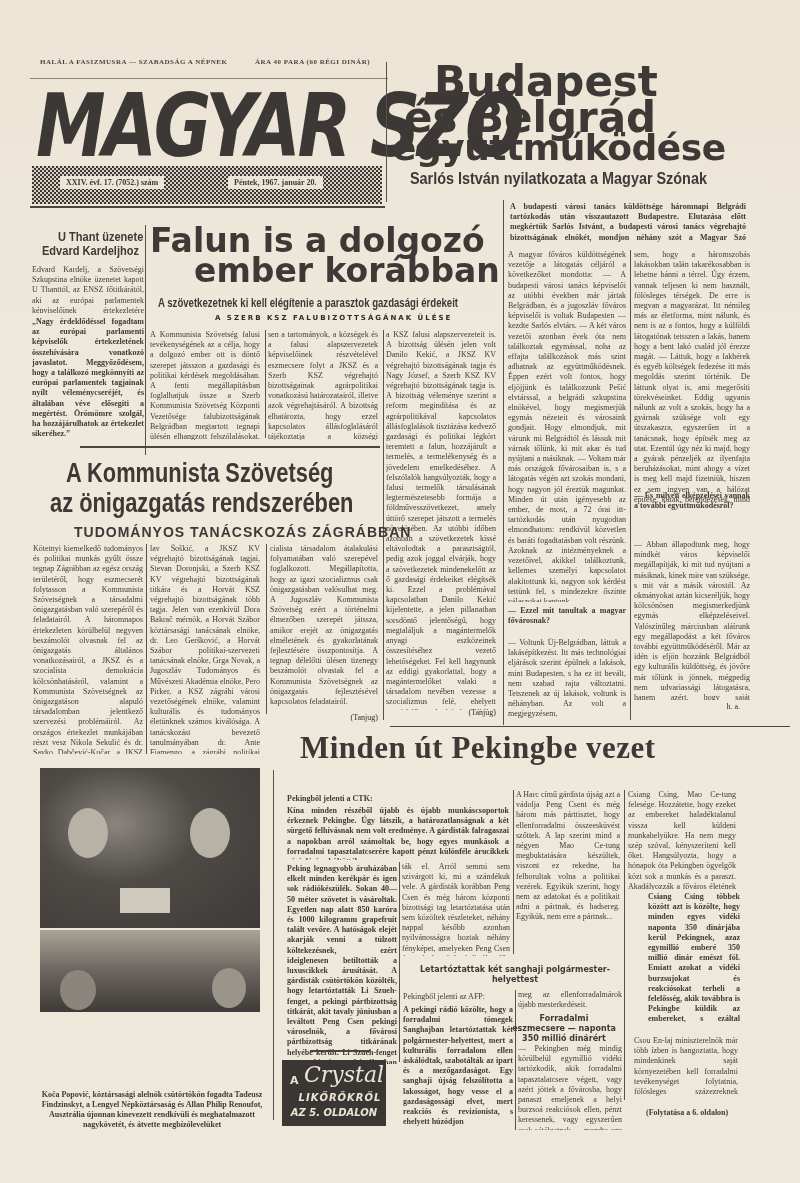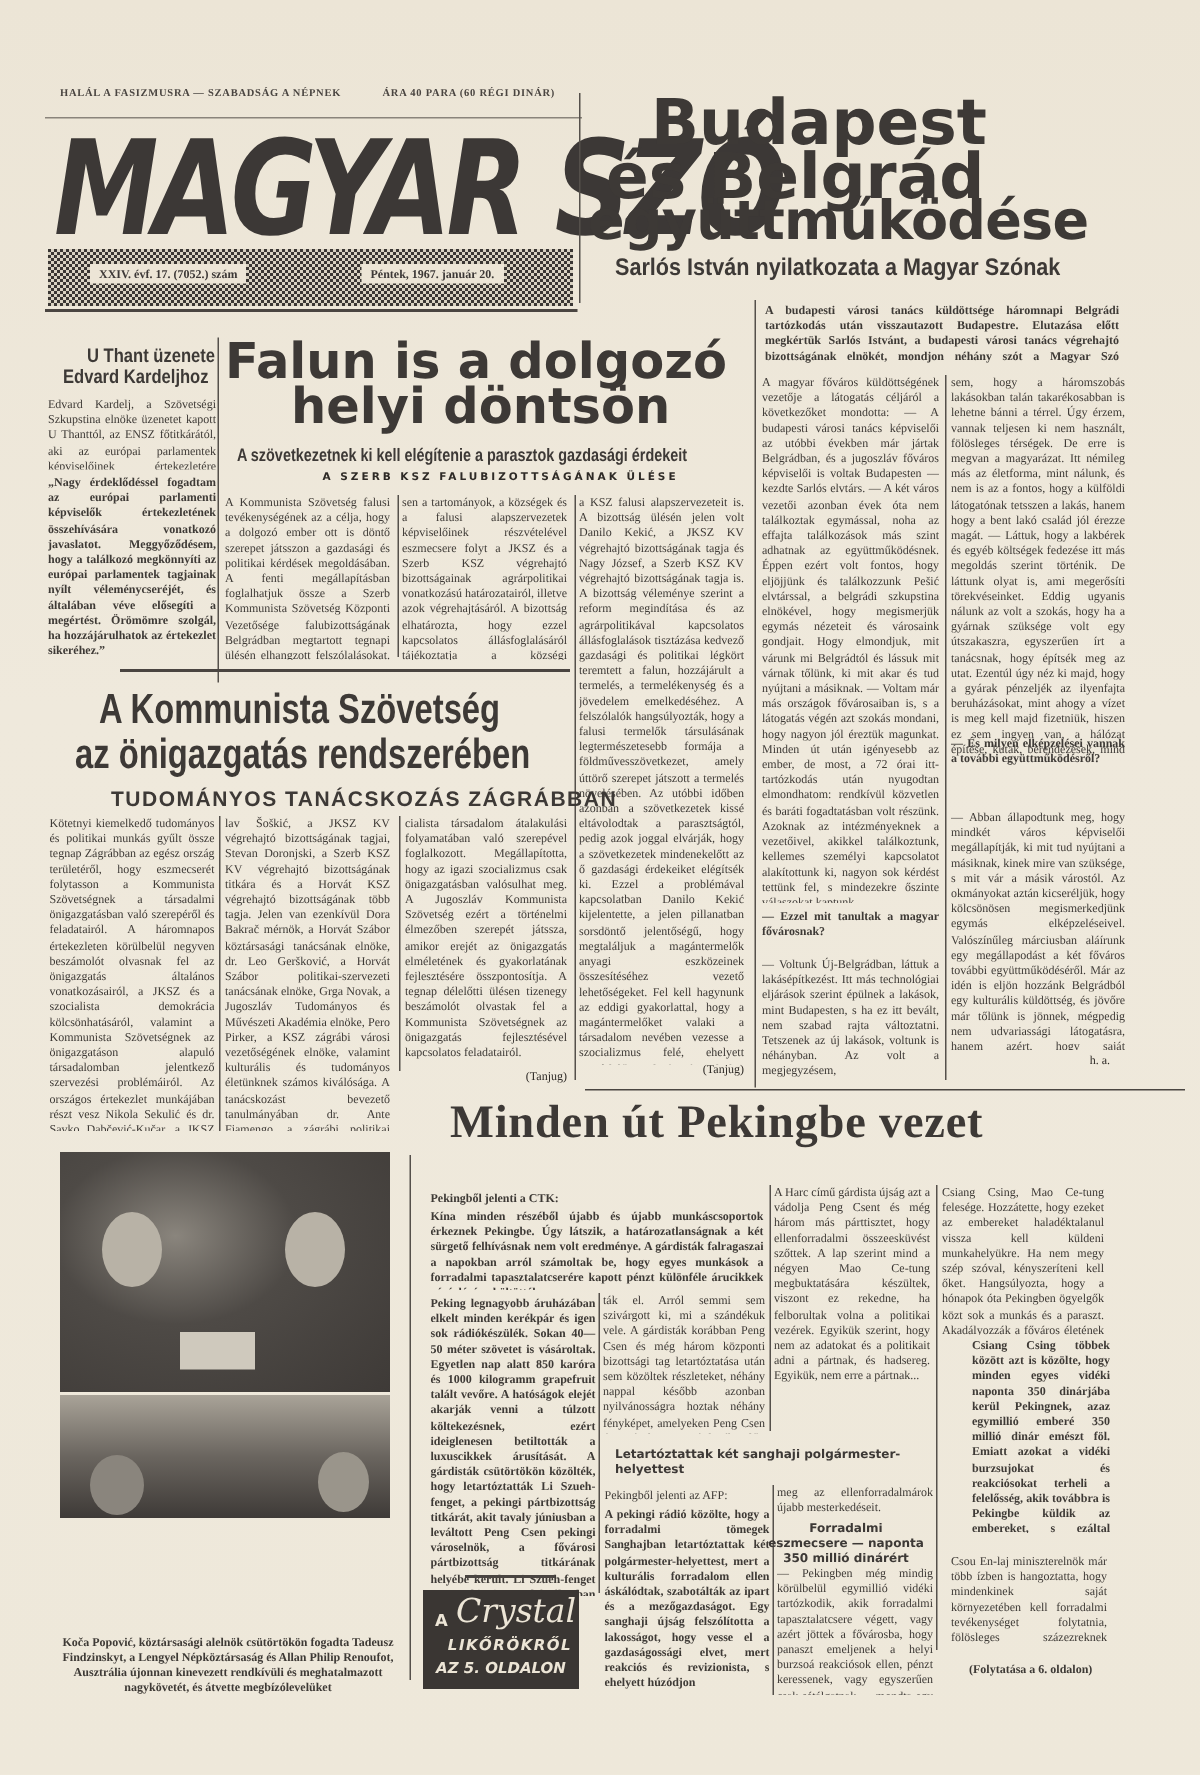--- a/index.html
+++ b/index.html
@@ -45,38 +45,38 @@
 <body>
 
 <div class="paper">
 
   <div class="abs slogan" style="left:40px; top:58px;">HALÁL A FASIZMUSRA — SZABADSÁG A NÉPNEK</div>
   <div class="abs slogan" style="left:255px; top:58px;">ÁRA 40 PARA (60 RÉGI DINÁR)</div>
   <div class="abs" style="left:30px; top:78px; width:358px; height:1px; background:#8a847b;"></div>
   <div class="abs masthead-title" style="left:36px; top:82px;">MAGYAR SZÓ</div>
   <div class="abs checker" style="left:32px; top:166px; width:350px; height:38px;"></div>
   <div class="abs issue-box" style="left:60px; top:176px;">XXIV. évf. 17. (7052.) szám</div>
-  <div class="abs issue-box" style="left:228px; top:176px;margin-left:13px;">Péntek, 1967. január 20.</div>
+  <div class="abs issue-box" style="left:228px; top:176px;">Péntek, 1967. január 20.</div>
   <div class="vrule" style="left:386px; top:62px; height:140px;"></div>
 
   <div class="abs big-sans" style="left:434px; top:62px; font-size:42px; line-height:40px;">Budapest</div>
   <div class="abs big-sans" style="left:404px; top:98px; font-size:42px; line-height:40px;">és Belgrád</div>
   <div class="abs big-sans" style="left:392px; top:130px; font-size:36px; line-height:36px; letter-spacing:-0.5px;">együttműködése</div>
   <div class="abs cond" style="left:410px; top:170px; font-size:16px; transform:scaleX(0.9);">Sarlós István nyilatkozata a Magyar Szónak</div>
 
   <div class="hrule" style="left:30px; top:206px; width:355px; height:2px;"></div>
 
   <div class="abs cond" style="left:58px; top:230px; font-size:13px; line-height:14px; text-align:center; width:80px; transform:scaleX(0.85);">U Thant üzenete</div>
   <div class="abs cond" style="left:42px; top:244px; font-size:13px; line-height:14px; transform:scaleX(0.85);">Edvard Kardeljhoz</div>
   <div class="abs bodytext" style="left:32px; top:265px; width:112px; height:48px; overflow:hidden;">Edvard Kardelj, a Szövetségi Szkupstina elnöke üzenetet kapott U Thanttól, az ENSZ főtitkárától, aki az európai parlamentek képviselőinek értekezletére vonatkozó üzenetére válaszolt. U Thant válaszában többek között ez áll:</div>
   <div class="abs bodytext bold" style="left:32px; top:317px; width:112px; height:132px; overflow:hidden;">„Nagy érdeklődéssel fogadtam az európai parlamenti képviselők értekezletének összehívására vonatkozó javaslatot. Meggyőződésem, hogy a találkozó megkönnyíti az európai parlamentek tagjainak nyílt véleménycseréjét, és általában véve elősegíti a megértést. Örömömre szolgál, ha hozzájárulhatok az értekezlet sikeréhez.”</div>
   <div class="vrule" style="left:145px; top:225px; height:230px;"></div>
 
   <div class="abs big-sans" style="left:150px; top:224px; font-size:33px; line-height:34px;">Falun is a dolgozó</div>
-  <div class="abs big-sans" style="left:194px; top:254px; font-size:33px; line-height:34px;">helyi döntsön</div>
+  <div class="abs big-sans" style="left:194px; top:254px; font-size:33px; line-height:34px;">ember korábban</div>
   <div class="abs cond" style="left:158px; top:296px; font-size:12px; transform:scaleX(0.8);">A szövetkezetnek ki kell elégítenie a parasztok gazdasági érdekeit</div>
   <div class="abs tracked" style="left:215px; top:314px;">A SZERB KSZ FALUBIZOTTSÁGÁNAK ÜLÉSE</div>
   <div class="abs bodytext" style="left:150px; top:330px; width:110px; height:110px; overflow:hidden;">A Kommunista Szövetség falusi tevékenységének az a célja, hogy a dolgozó ember ott is döntő szerepet játsszon a gazdasági és politikai kérdések megoldásában. A fenti megállapításban foglalhatjuk össze a Szerb Kommunista Szövetség Központi Vezetősége falubizottságának Belgrádban megtartott tegnapi ülésén elhangzott felszólalásokat. Az ülé-</div>
   <div class="vrule" style="left:265px; top:330px; height:108px;"></div>
   <div class="abs bodytext" style="left:268px; top:330px; width:110px; height:110px; overflow:hidden;">sen a tartományok, a községek és a falusi alapszervezetek képviselőinek részvételével eszmecsere folyt a JKSZ és a Szerb KSZ végrehajtó bizottságainak agrárpolitikai vonatkozású határozatairól, illetve azok végrehajtásáról. A bizottság elhatározta, hogy ezzel kapcsolatos állásfoglalásáról tájékoztatja a községi vezetőségeket, és rajtuk keresztül</div>
   <div class="vrule" style="left:383px; top:330px; height:390px;"></div>
   <div class="abs bodytext" style="left:386px; top:330px; width:110px; height:380px; overflow:hidden;">a KSZ falusi alapszervezeteit is. A bizottság ülésén jelen volt Danilo Kekić, a JKSZ KV végrehajtó bizottságának tagja és Nagy József, a Szerb KSZ KV végrehajtó bizottságának tagja is. A bizottság véleménye szerint a reform megindítása és az agrárpolitikával kapcsolatos állásfoglalások tisztázása kedvező gazdasági és politikai légkört teremtett a falun, hozzájárult a termelés, a termelékenység és a jövedelem emelkedéséhez. A felszólalók hangsúlyozták, hogy a falusi termelők társulásának legtermészetesebb formája a földművesszövetkezet, amely úttörő szerepet játszott a termelés növelésében. Az utóbbi időben azonban a szövetkezetek kissé eltávolodtak a parasztságtól, pedig azok joggal elvárják, hogy a szövetkezetek mindenekelőtt az ő gazdasági érdekeiket elégítsék ki. Ezzel a problémával kapcsolatban Danilo Kekić kijelentette, a jelen pillanatban sorsdöntő jelentőségű, hogy megtaláljuk a magántermelők anyagi eszközeinek összesítéséhez vezető lehetőségeket. Fel kell hagynunk az eddigi gyakorlattal, hogy a magántermelőket valaki a társadalom nevében vezesse a szocializmus felé, ehelyett megfelelő gazdasági és politikai feltételeket kell teremteni ahhoz, hogy maguk küzdjenek a falu átalakításáért, gazdasági tevékenységük megjavításáért.</div>
   <div class="abs signature" style="left:440px; top:708px; width:56px;">(Tanjug)</div>
   <div class="hrule" style="left:80px; top:446px; width:300px;"></div>
 
@@ -121,21 +121,21 @@
   <div class="vrule" style="left:399px; top:862px; height:200px;"></div>
   <div class="abs bodytext" style="left:402px; top:862px; width:108px; height:94px; overflow:hidden;">ták el. Arról semmi sem szivárgott ki, mi a szándékuk vele. A gárdisták korábban Peng Csen és még három központi bizottsági tag letartóztatása után sem közöltek részleteket, néhány nappal később azonban nyilvánosságra hoztak néhány fényképet, amelyeken Peng Csen és mások vörösgárdisták előtt térdelnek.</div>
   <div class="vrule" style="left:513px; top:790px; height:164px;"></div>
   <div class="abs bodytext" style="left:516px; top:790px; width:104px; height:160px; overflow:hidden;">A Harc című gárdista újság azt a vádolja Peng Csent és még három más párttisztet, hogy ellenforradalmi összeesküvést szőttek. A lap szerint mind a négyen Mao Ce-tung megbuktatására készültek, viszont ez rekedne, ha felborultak volna a politikai vezérek. Egyikük szerint, hogy nem az adatokat és a politikait adni a pártnak, és hadsereg. Egyikük, nem erre a pártnak...</div>
   <div class="vrule" style="left:624px; top:790px; height:310px;"></div>
   <div class="abs bodytext" style="left:628px; top:790px; width:108px; height:100px; overflow:hidden;">Csiang Csing, Mao Ce-tung felesége. Hozzátette, hogy ezeket az embereket haladéktalanul vissza kell küldeni munkahelyükre. Ha nem megy szép szóval, kényszeríteni kell őket. Hangsúlyozta, hogy a hónapok óta Pekingben ögyelgők közt sok a munkás és a paraszt. Akadályozzák a főváros életének zavartalanságát.</div>
   <div class="abs bodytext bold" style="left:648px; top:892px; width:92px; height:130px; overflow:hidden;">Csiang Csing többek között azt is közölte, hogy minden egyes vidéki naponta 350 dinárjába kerül Pekingnek, azaz egymillió emberé 350 millió dinár emészt föl. Emiatt azokat a vidéki burzsujokat és reakciósokat terheli a felelősség, akik továbbra is Pekingbe küldik az embereket, s ezáltal elszigetelik magukat a harctól, sőt nyomást gyakorolnak a kulturális forradalom központi vezetőségére.</div>
   <div class="abs bodytext" style="left:634px; top:1036px; width:104px; height:62px; overflow:hidden;">Csou En-laj miniszterelnök már több ízben is hangoztatta, hogy mindenkinek saját környezetében kell forradalmi tevékenységet folytatnia, fölösleges százezreknek Pekingbe vándorolni csak azért, hogy panaszt tegyenek a he-</div>
   <div class="abs bodytext bold" style="left:646px; top:1108px; width:100px;">(Folytatása a 6. oldalon)</div>
 
-  <div class="abs" style="left:410px; top:965px; width:210px; font-family:'DejaVu Sans',sans-serif; font-size:8px; font-weight:bold; text-align:left; line-height:10px; color:#3d3936;">Letartóztattak két sanghaji polgármester-helyettest</div>
+  <div class="abs" style="left:410px; top:965px; width:210px; font-family:'DejaVu Sans',sans-serif; font-size:8px; font-weight:bold; text-align:center; line-height:10px; color:#3d3936;">Letartóztattak két sanghaji polgármester-helyettest</div>
   <div class="abs bodytext" style="left:403px; top:992px; width:110px;">Pekingből jelenti az AFP:</div>
   <div class="abs bodytext bold" style="left:403px; top:1005px; width:110px; height:124px; overflow:hidden;">A pekingi rádió közölte, hogy a forradalmi tömegek Sanghajban letartóztattak két polgármester-helyettest, mert a kulturális forradalom ellen áskálódtak, szabotálták az ipart és a mezőgazdaságot. Egy sanghaji újság felszólította a lakosságot, hogy vesse el a gazdaságossági elvet, mert reakciós és revizionista, s ehelyett húzódjon</div>
   <div class="vrule" style="left:515px; top:990px; height:140px;"></div>
   <div class="abs bodytext" style="left:518px; top:990px; width:104px; height:22px; overflow:hidden;">meg az ellenforradalmárok újabb mesterkedéseit.</div>
   <div class="abs" style="left:512px; top:1014px; width:104px; font-family:'DejaVu Sans',sans-serif; font-size:8px; font-weight:bold; text-align:center; line-height:10px; color:#3d3936;">Forradalmi eszmecsere — naponta 350 millió dinárért</div>
   <div class="abs bodytext" style="left:518px; top:1044px; width:104px; height:86px; overflow:hidden;">— Pekingben még mindig körülbelül egymillió vidéki tartózkodik, akik forradalmi tapasztalatcsere végett, vagy azért jöttek a fővárosba, hogy panaszt emeljenek a helyi burzsoá reakciósok ellen, pénzt keressenek, vagy egyszerűen csak sétálgatnak — mondta egy nagygyűlésen</div>
 
   <div class="vrule" style="left:273px; top:770px; height:350px;"></div>
   <div class="abs" style="left:310px; top:1050px; width:60px; height:2px; background:#4a4541;"></div>
   <div class="ad-box" style="left:282px; top:1060px; width:104px; height:66px;">

